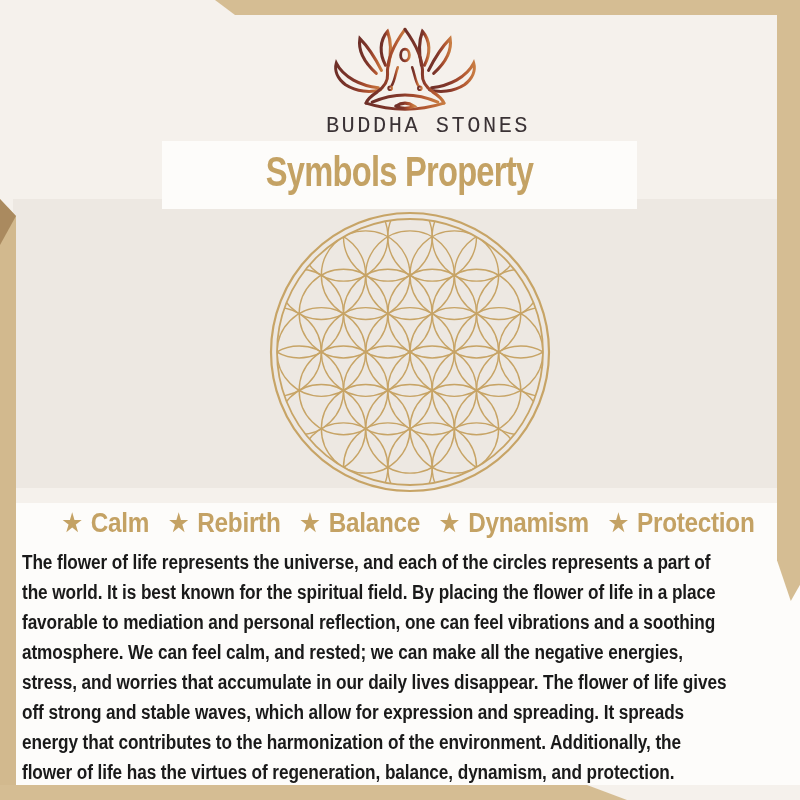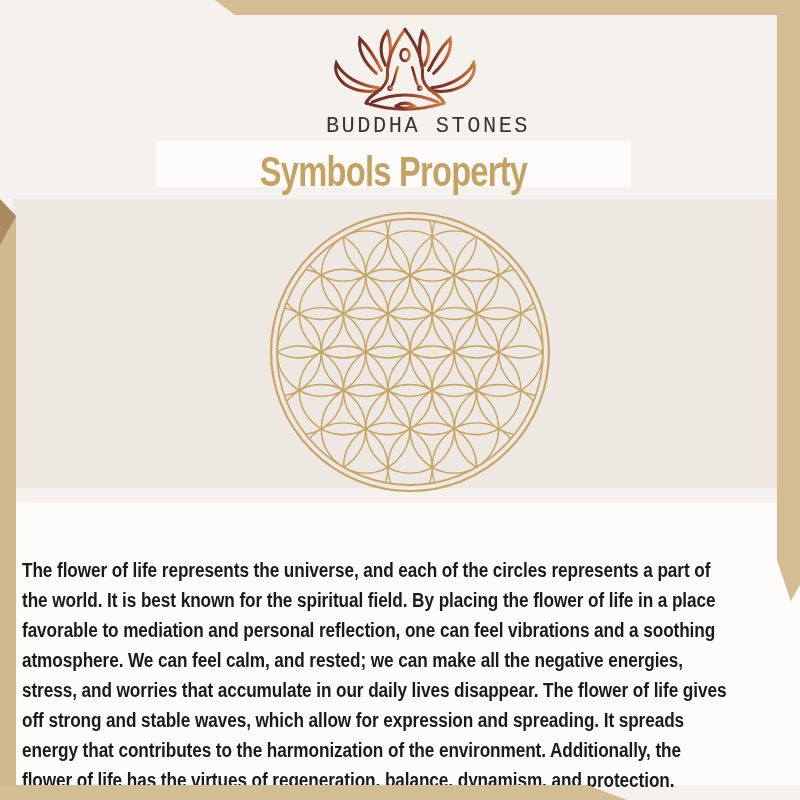--- a/index.html
+++ b/index.html
@@ -27,21 +27,21 @@
     background:var(--frame-tan);z-index:6;
     clip-path:polygon(0 0,587px 0,100% 100%,0 100%);}
 
   
   .logo{position:absolute;left:323px;top:22px;width:164px;height:90px;z-index:3;}
   .brand-name{position:absolute;left:0;top:114px;width:800px;text-align:center;
     font-family:Liberation Mono, monospace;font-size:22px;letter-spacing:2.5px;
     color:var(--brand-text);z-index:3;padding-left:28px;}
 
   
-  .title-band{position:absolute;left:156px;top:141px;width:475px;height:46px;
+  .title-band{position:absolute;left:162px;top:141px;width:475px;height:68px;
     background:var(--panel-white);z-index:2;}
   .page-title{position:absolute;left:0;top:0;width:100%;height:58px;line-height:60px;
     text-align:center;font-size:43px;font-weight:bold;color:var(--accent-gold);
     letter-spacing:-1px;transform:scaleX(.76);transform-origin:center;}
 
   
   .beige-panel{position:absolute;left:13px;top:199px;width:787px;height:289px;
     background:var(--section-beige);z-index:1;}
   .flower{position:absolute;left:265px;top:207px;width:290px;height:290px;z-index:2;}
 
@@ -55,21 +55,21 @@
 
   
   .content-panel{position:absolute;left:16px;top:503px;width:784px;height:282px;
     background:var(--panel-white);z-index:5;}
   .keywords{position:absolute;left:0;top:5px;width:100%;text-align:center;
     white-space:nowrap;color:var(--accent-gold);font-weight:bold;}
   .kw-inner{display:inline-block;transform:scaleX(.9);transform-origin:center;}
   .kw-star{font-size:24px;margin:0 10px 0 22px;vertical-align:1px;}
   .kw-star:first-child{margin-left:0;}
   .kw-word{font-size:27px;letter-spacing:-.3px;}
-  .description{position:absolute;left:6px;top:52px;width:778px;}
+  .description{position:absolute;left:6px;top:44px;width:778px;}
   .body-line{white-space:nowrap;font-size:20px;font-weight:bold;line-height:30px;
     letter-spacing:-.1px;color:var(--body-text);
     transform:scaleX(.86);transform-origin:left center;}
 </style>
 </head>
 <body>
 
 <div class="canvas">
 
   <div class="top-bar"></div>
@@ -164,20 +164,23 @@
         <circle cx="88.67" cy="-76.79" r="44.333333333333336" fill="none" stroke="#C7A466" stroke-width="1.4"></circle>
         <circle cx="110.83" cy="-38.39" r="44.333333333333336" fill="none" stroke="#C7A466" stroke-width="1.4"></circle>
         <circle cx="133.00" cy="0.00" r="44.333333333333336" fill="none" stroke="#C7A466" stroke-width="1.4"></circle>
       </g>
       <circle cx="0" cy="0" r="133" fill="none" stroke="#C7A466" stroke-width="1.8"></circle>
       <circle cx="0" cy="0" r="139" fill="none" stroke="#C7A466" stroke-width="2.2"></circle>
     </svg>
 
 
   <div class="content-panel">
+    <div class="keywords">
+      <span class="kw-inner" id="kw-inner"><span class="kw-star">★</span><span class="kw-word">Calm</span><span class="kw-star">★</span><span class="kw-word">Rebirth</span><span class="kw-star">★</span><span class="kw-word">Balance</span><span class="kw-star">★</span><span class="kw-word">Dynamism</span><span class="kw-star">★</span><span class="kw-word">Protection</span></span>
+    </div>
     <div class="description" id="desc">
         <div class="body-line">The flower of life represents the universe, and each of the circles represents a part of</div>
         <div class="body-line">the world. It is best known for the spiritual field. By placing the flower of life in a place</div>
         <div class="body-line">favorable to mediation and personal reflection, one can feel vibrations and a soothing</div>
         <div class="body-line">atmosphere. We can feel calm, and rested; we can make all the negative energies,</div>
         <div class="body-line">stress, and worries that accumulate in our daily lives disappear. The flower of life gives</div>
         <div class="body-line">off strong and stable waves, which allow for expression and spreading. It spreads</div>
         <div class="body-line">energy that contributes to the harmonization of the environment. Additionally, the</div>
         <div class="body-line">flower of life has the virtues of regeneration, balance, dynamism, and protection.</div>
       </div>

